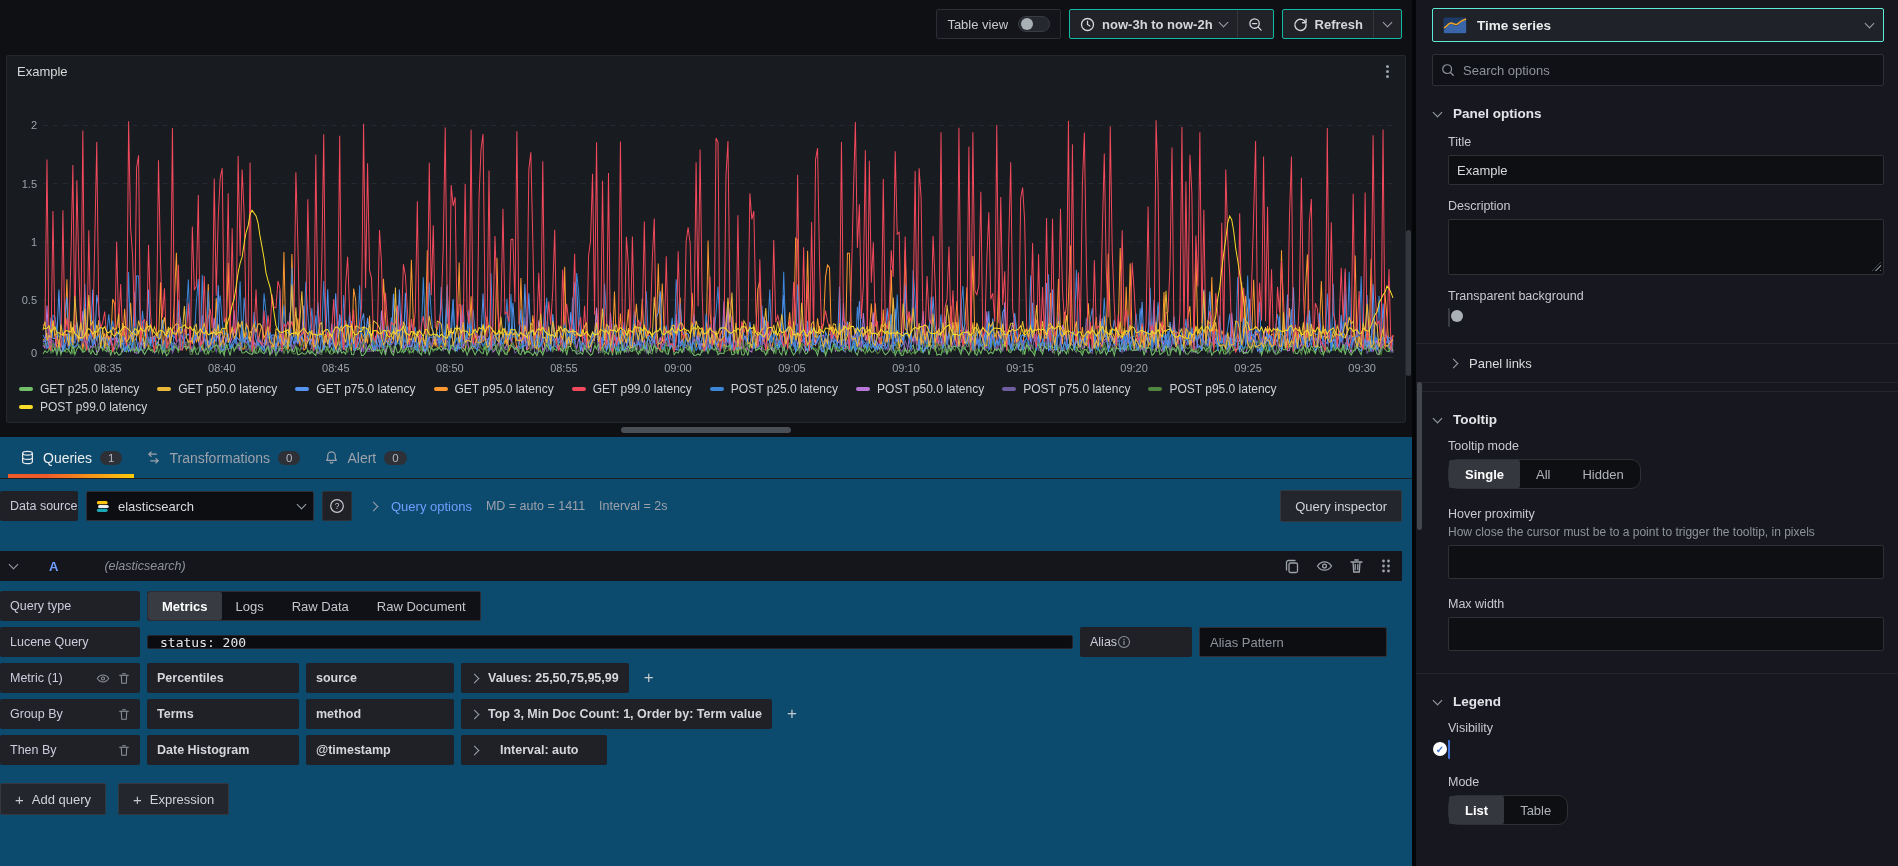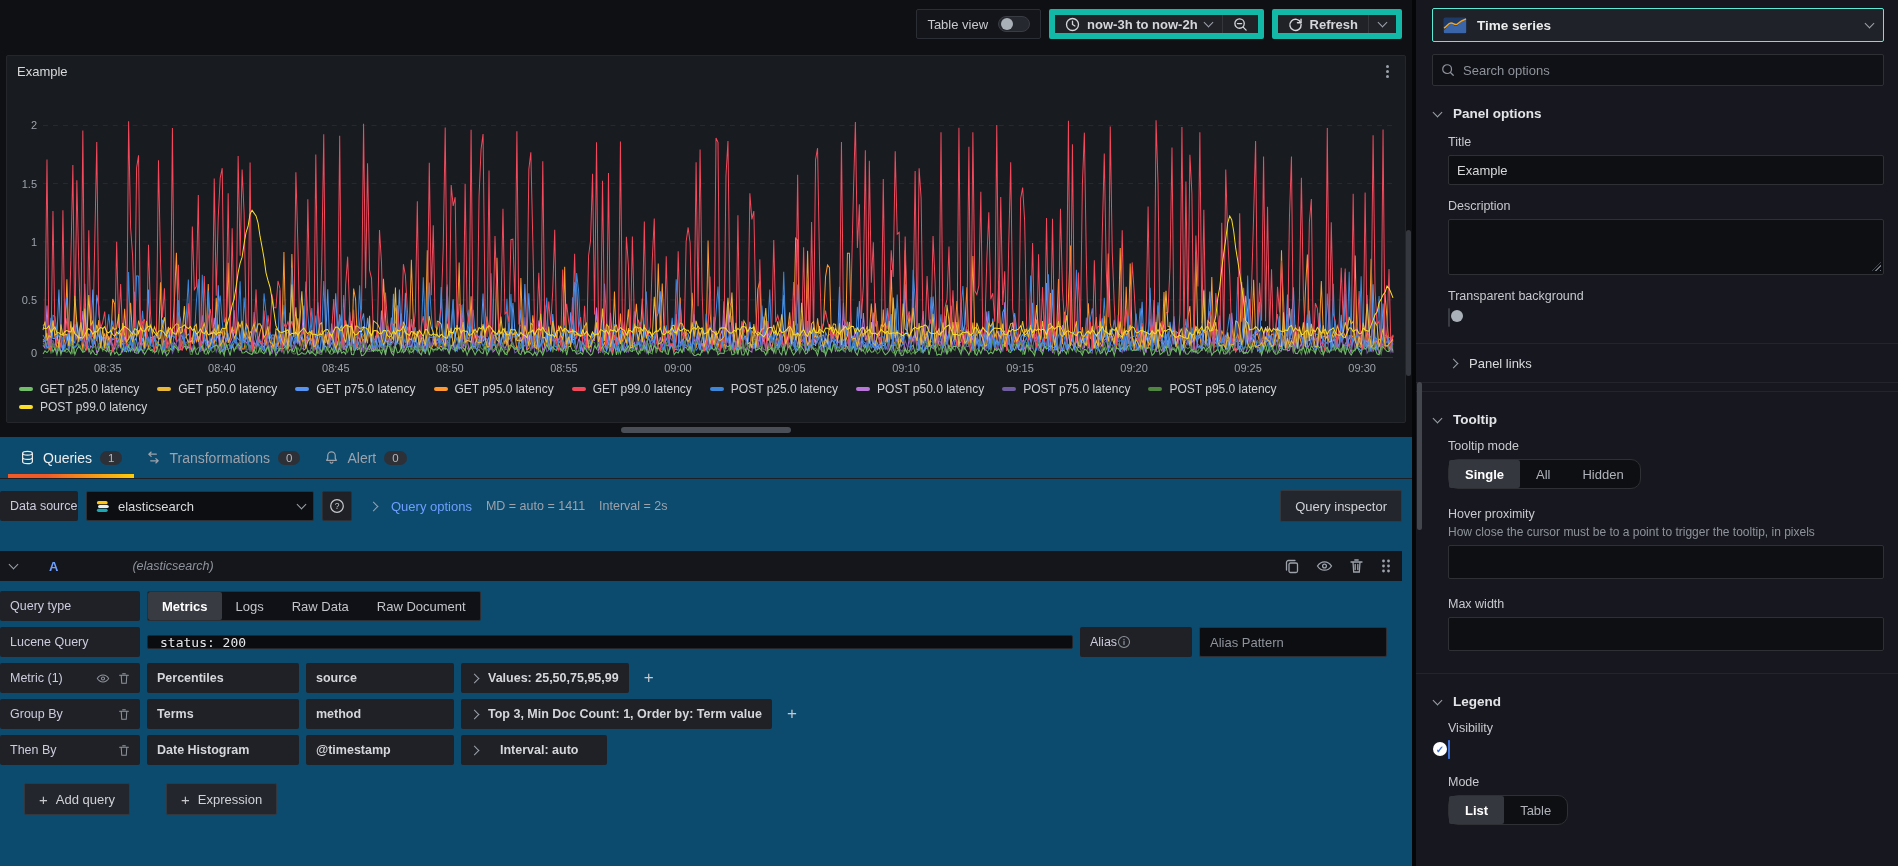--- a/index.html
+++ b/index.html
@@ -7,21 +7,21 @@
   body { background:#0d0e12; font-family:"Liberation Sans", sans-serif; color:#d8d9da; display:flex; }
 
   
   .main { width:1412px; height:100%; display:flex; flex-direction:column; position:relative; background:#0f1014; }
   .splitter { width:4px; background:#050608; height:100%; }
   .sidebar { flex:1; height:100%; background:#17181f; position:relative; padding:8px 14px 0 16px; overflow:hidden; }
 
   
   .topbar { height:48px; display:flex; align-items:center; justify-content:flex-end; gap:8px; padding-right:10px; flex:none; }
   .tv-group { display:flex; align-items:center; gap:10px; border:1px solid #2c2e35; background:#14151a; border-radius:2px; height:30px; padding:0 10px; color:#c7c9cf; font-size:13px; cursor:pointer; }
-  .btn-group { display:flex; align-items:stretch; height:30px; border-radius:2px; overflow:hidden; border:6px solid #14b8a6; background:#202228; }
+  .btn-group { display:flex; align-items:stretch; height:30px; border-radius:2px; overflow:hidden; border:1px solid #14b8a6; background:#202228; }
   .tb-btn { display:flex; align-items:center; gap:7px; padding:0 10px; color:#d5d6db; font-size:13px; font-weight:700; cursor:pointer; }
   .tb-btn + .tb-btn { border-left:1px solid #34363c; }
   .tb-btn svg { flex:none; }
 
   
   .switch { width:32px; height:16px; border-radius:9px; background:#26282f; border:1px solid #3a3c44; position:relative; cursor:pointer; }
   .switch .knob { width:12px; height:12px; border-radius:50%; background:#aab0b8; position:absolute; top:1px; left:2px; }
   .switch.on { background:#3d71d9; border-color:#3d71d9; width:36px; height:18px; }
   .switch.on .knob { width:14px; height:14px; background:#fff; left:auto; right:2px; top:1px; display:flex; align-items:center; justify-content:center; color:#3d71d9; font-size:10px; font-weight:700; }
 
@@ -63,27 +63,27 @@
 
   .ds-row { height:46px; display:flex; align-items:center; gap:8px; padding:0 10px 0 0; margin-top:4px; flex:none; }
   .chip { background:#1f2127; border-radius:2px; height:30px; display:flex; align-items:center; padding:0 10px; font-size:12.5px; color:#ccccdc; white-space:nowrap; }
   .ds-label { width:78px; }
   .ds-select { width:228px; background:#0d0e12; border:1px solid #2e3036; border-radius:2px; height:30px; display:flex; align-items:center; gap:8px; padding:0 8px; cursor:pointer; }
   .ds-select .name { font-size:13px; color:#d8d9da; flex:1; }
   .icon-btn { width:30px; height:30px; border:1px solid #2e3036; background:#1f2127; border-radius:2px; display:flex; align-items:center; justify-content:center; color:#9da2ab; cursor:pointer; font-size:12px; }
   .qo-cluster { display:flex; align-items:center; gap:14px; margin-left:10px; }
   .qo-link { color:#6e9fff; font-size:13px; font-weight:500; cursor:pointer; }
   .qo-meta { color:#9da2ab; font-size:12.5px; }
-  .sec-btn { background:#24262d; border:1px solid #34373e; border-radius:2px; height:32px; display:flex; align-items:center; gap:8px; padding:0 14px; font-size:13px; color:#d0d2d8; cursor:pointer; white-space:nowrap;margin-left:24px; }
+  .sec-btn { background:#24262d; border:1px solid #34373e; border-radius:2px; height:32px; display:flex; align-items:center; gap:8px; padding:0 14px; font-size:13px; color:#d0d2d8; cursor:pointer; white-space:nowrap; }
   .spacer { flex:1; }
 
   .query-card { margin-top:22px; padding:0 10px 0 0; }
   .q-head { height:30px; display:flex; align-items:center; gap:14px; background:#15161c; padding:0 10px; }
   .q-ref { color:#6e9fff; font-weight:700; font-size:13px; margin-left:18px; }
-  .q-ds-hint { color:#8e939b; font-style:italic; font-size:12.5px; margin-left:60px; }
+  .q-ds-hint { color:#8e939b; font-style:italic; font-size:12.5px; margin-left:32px; }
   .q-icons { margin-left:auto; display:flex; align-items:center; gap:16px; color:#9da2ab; }
   .q-icons > * { cursor:pointer; }
 
   .q-rows { padding:10px 0 0 0; display:flex; flex-direction:column; gap:6px; }
   .q-row { display:flex; align-items:center; gap:7px; }
   .q-label { width:140px; flex:none; justify-content:flex-start; gap:8px; }
   .q-label .lblt { flex:1; }
   .seg-group { display:flex; border:1px solid #2c2e34; border-radius:2px; height:30px; align-items:stretch; background:#101116; }
   .seg { display:flex; align-items:center; padding:0 14px; font-size:13px; color:#c3c5cb; cursor:pointer; }
   .seg.active { background:#383b42; color:#fff; font-weight:700; border-radius:2px; }

